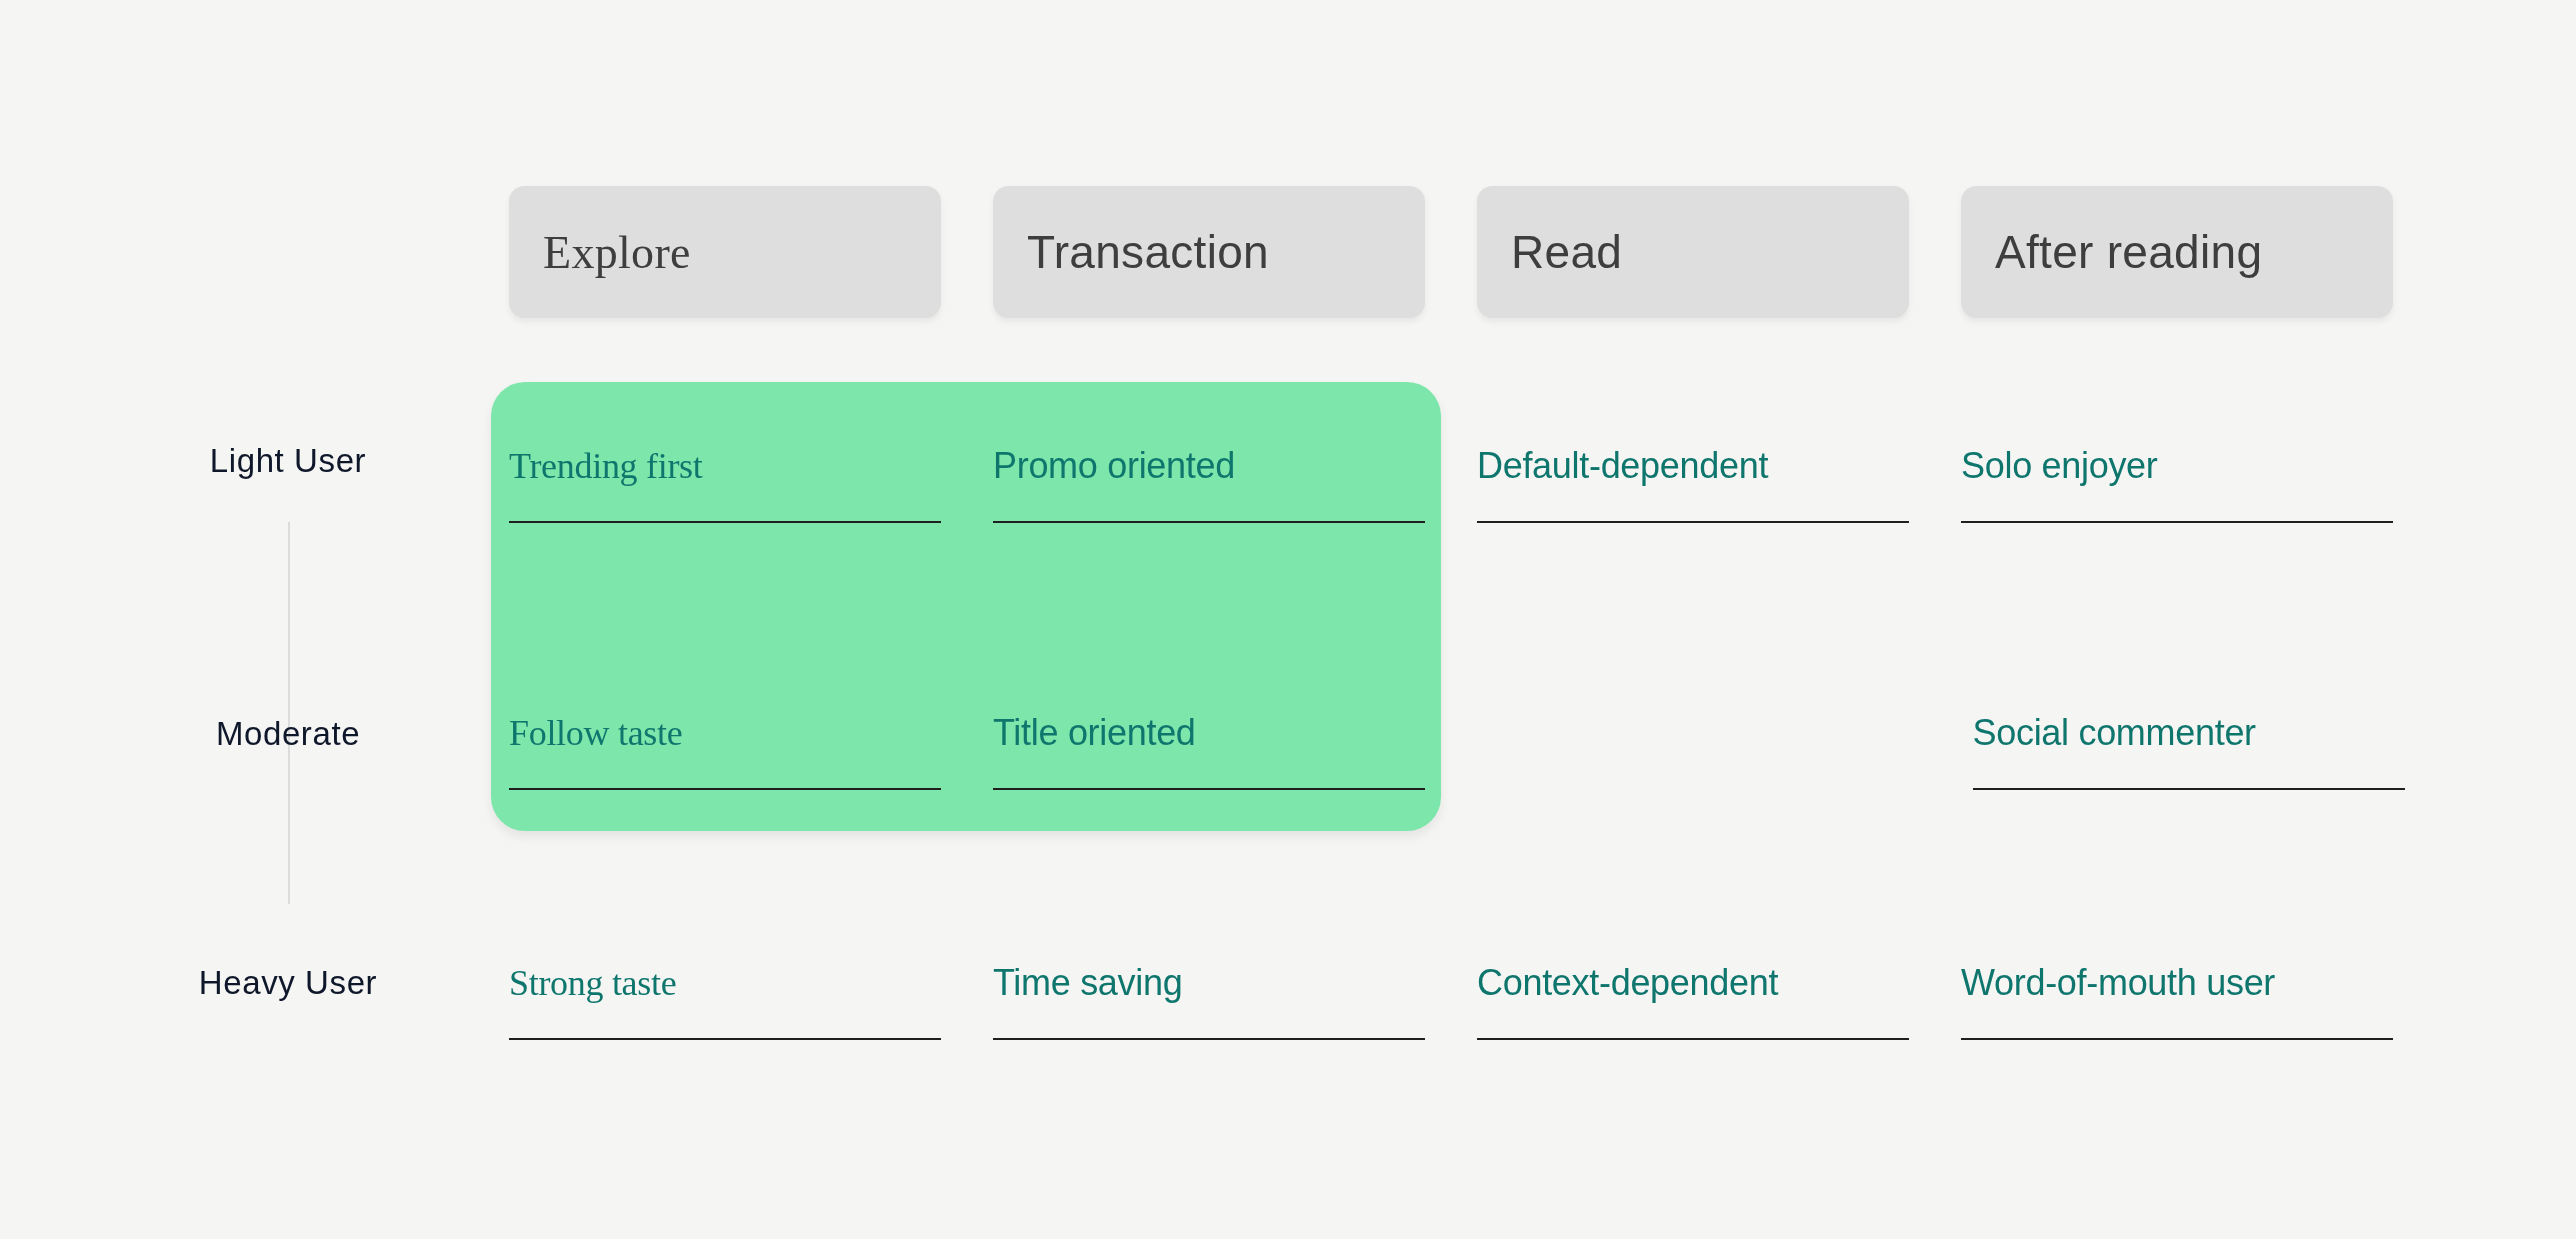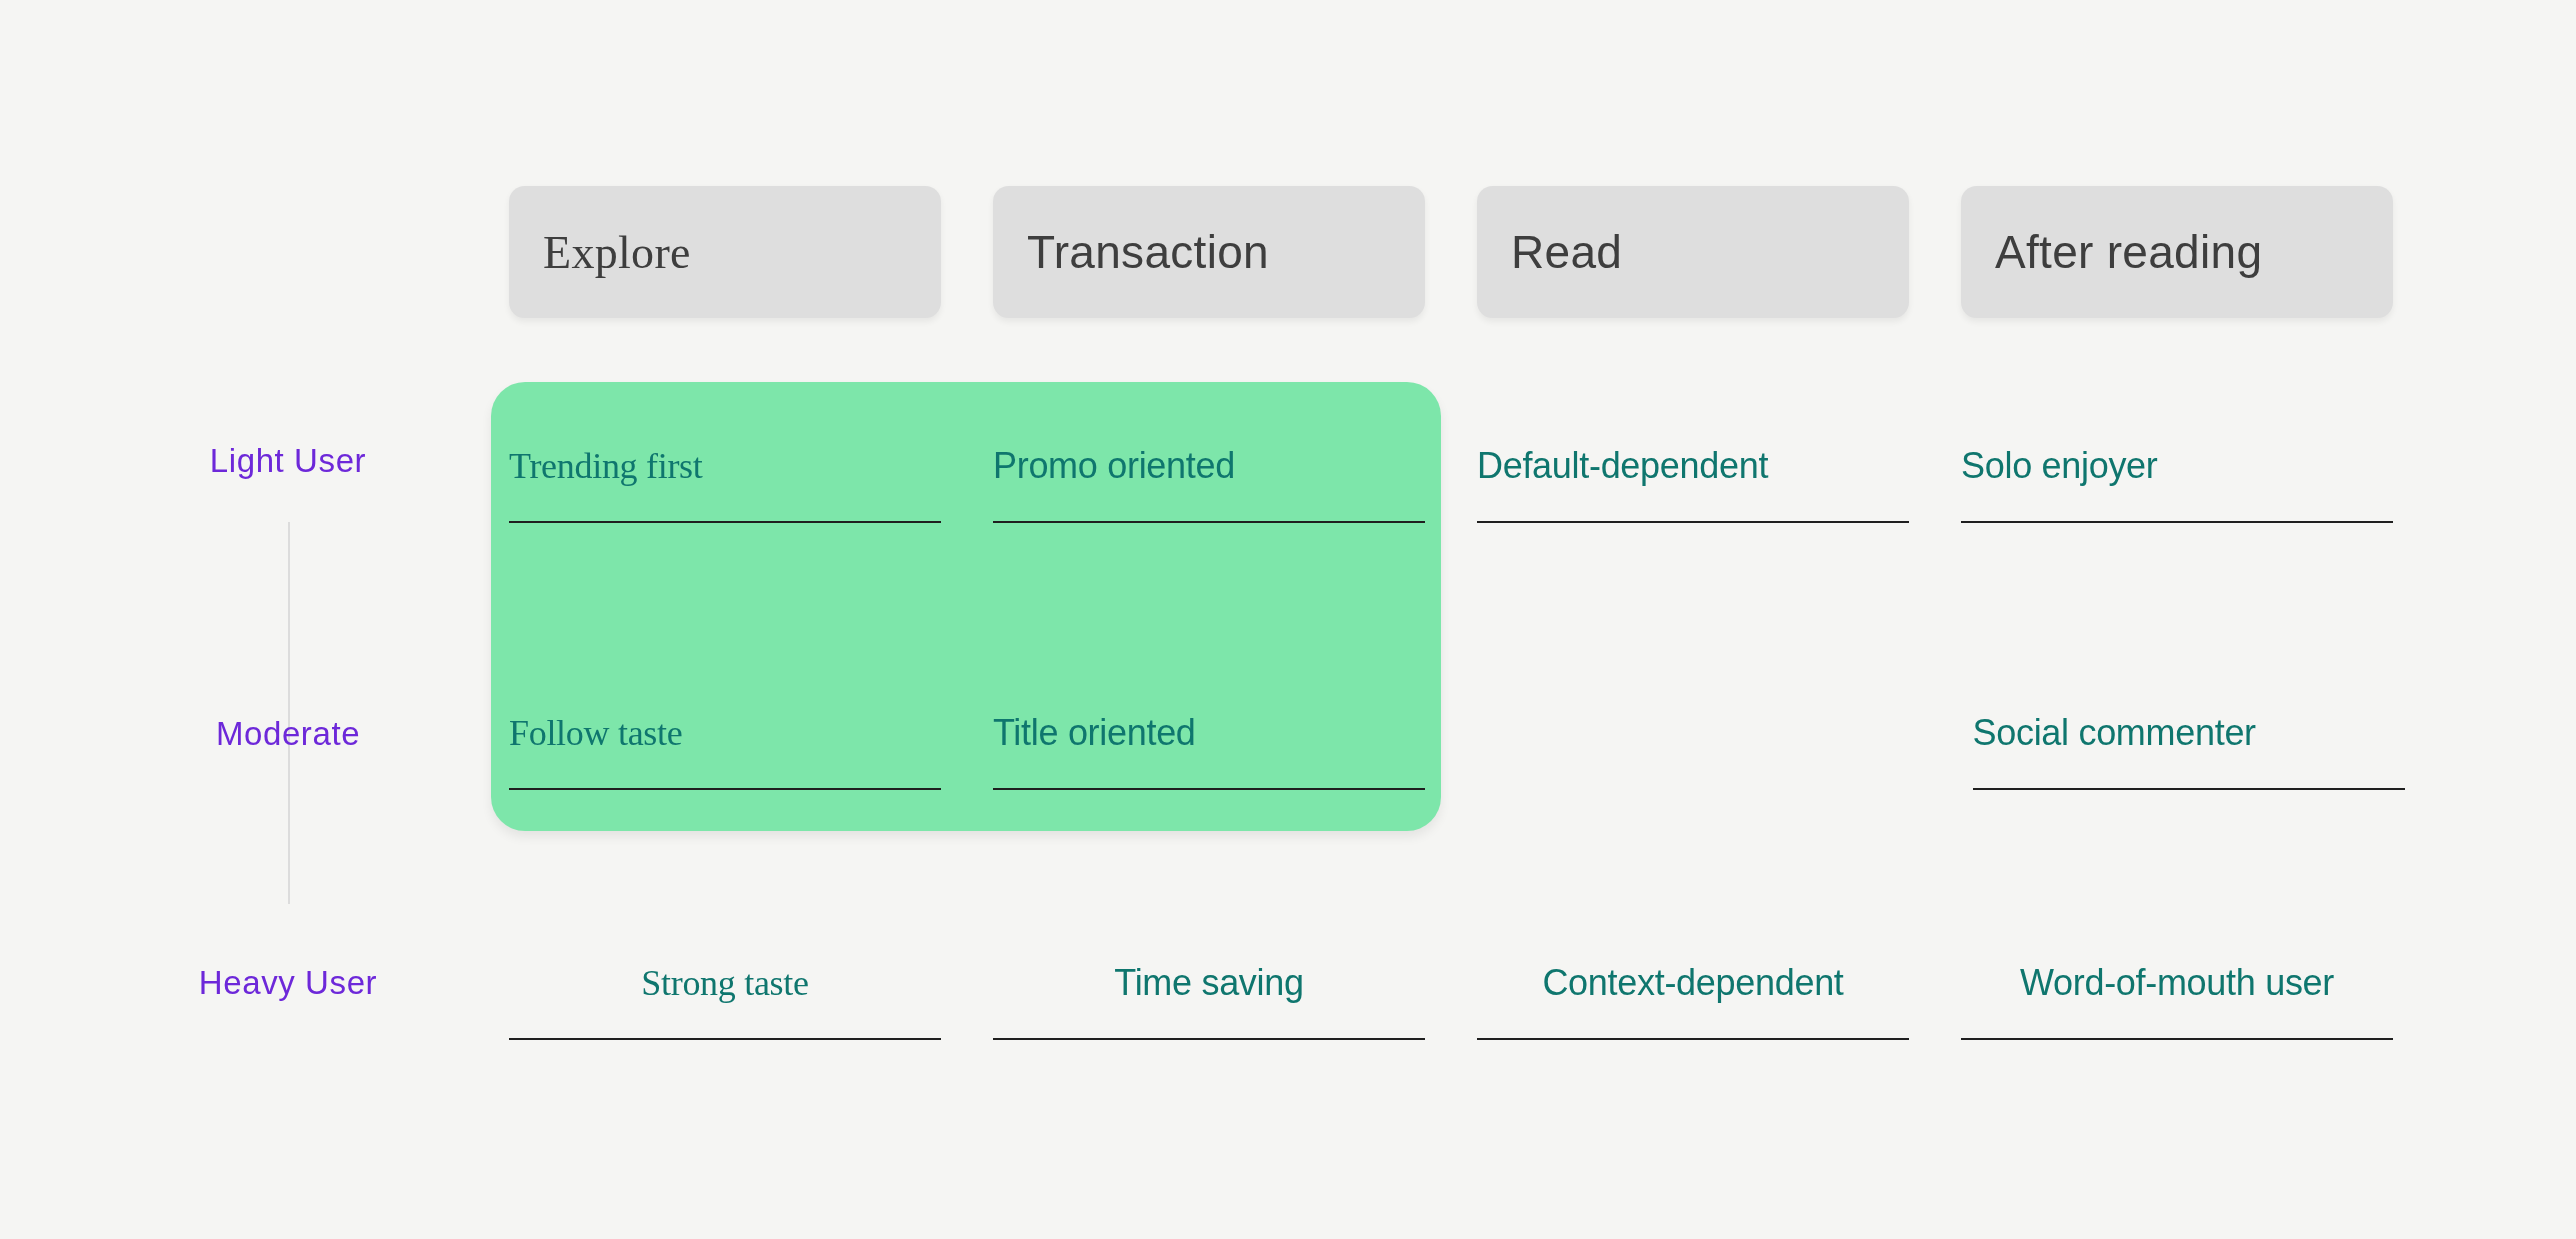--- a/index.html
+++ b/index.html
@@ -57,21 +57,21 @@
   .col-3 { left: 1477px; }
   .col-4 { left: 1961px; }
   
   .row-label {
     position: absolute;
     left: 107px;
     width: 362px;
     text-align: center;
     font-size: 33px;
     line-height: 33px;
-    color: #6d28d9;
+    color: #0f172a;
     letter-spacing: 0.6px;
     z-index: 2;
   }
   .row-label-1 { top: 444px; }
   .row-label-2 { top: 717px; }
   .row-label-3 { top: 966px; }
   
   .cell {
     position: absolute;
     width: 432px;
@@ -87,21 +87,21 @@
   .cell-line {
     position: absolute;
     left: 0;
     top: 79px;
     width: 432px;
     height: 2.4px;
     background: #1f1f1f;
   }
   .row-top-1 { top: 442px; }
   .row-top-2 { top: 709px; }
-  .row-top-3 { top: 959px; text-align: center; }
+  .row-top-3 { top: 959px; }
   
   .shift { margin-left: 11.5px; }
 </style>
 </head>
 <body>
 
 <div class="canvas">
 
   <div class="highlight"></div>
   <div class="vline"></div>

